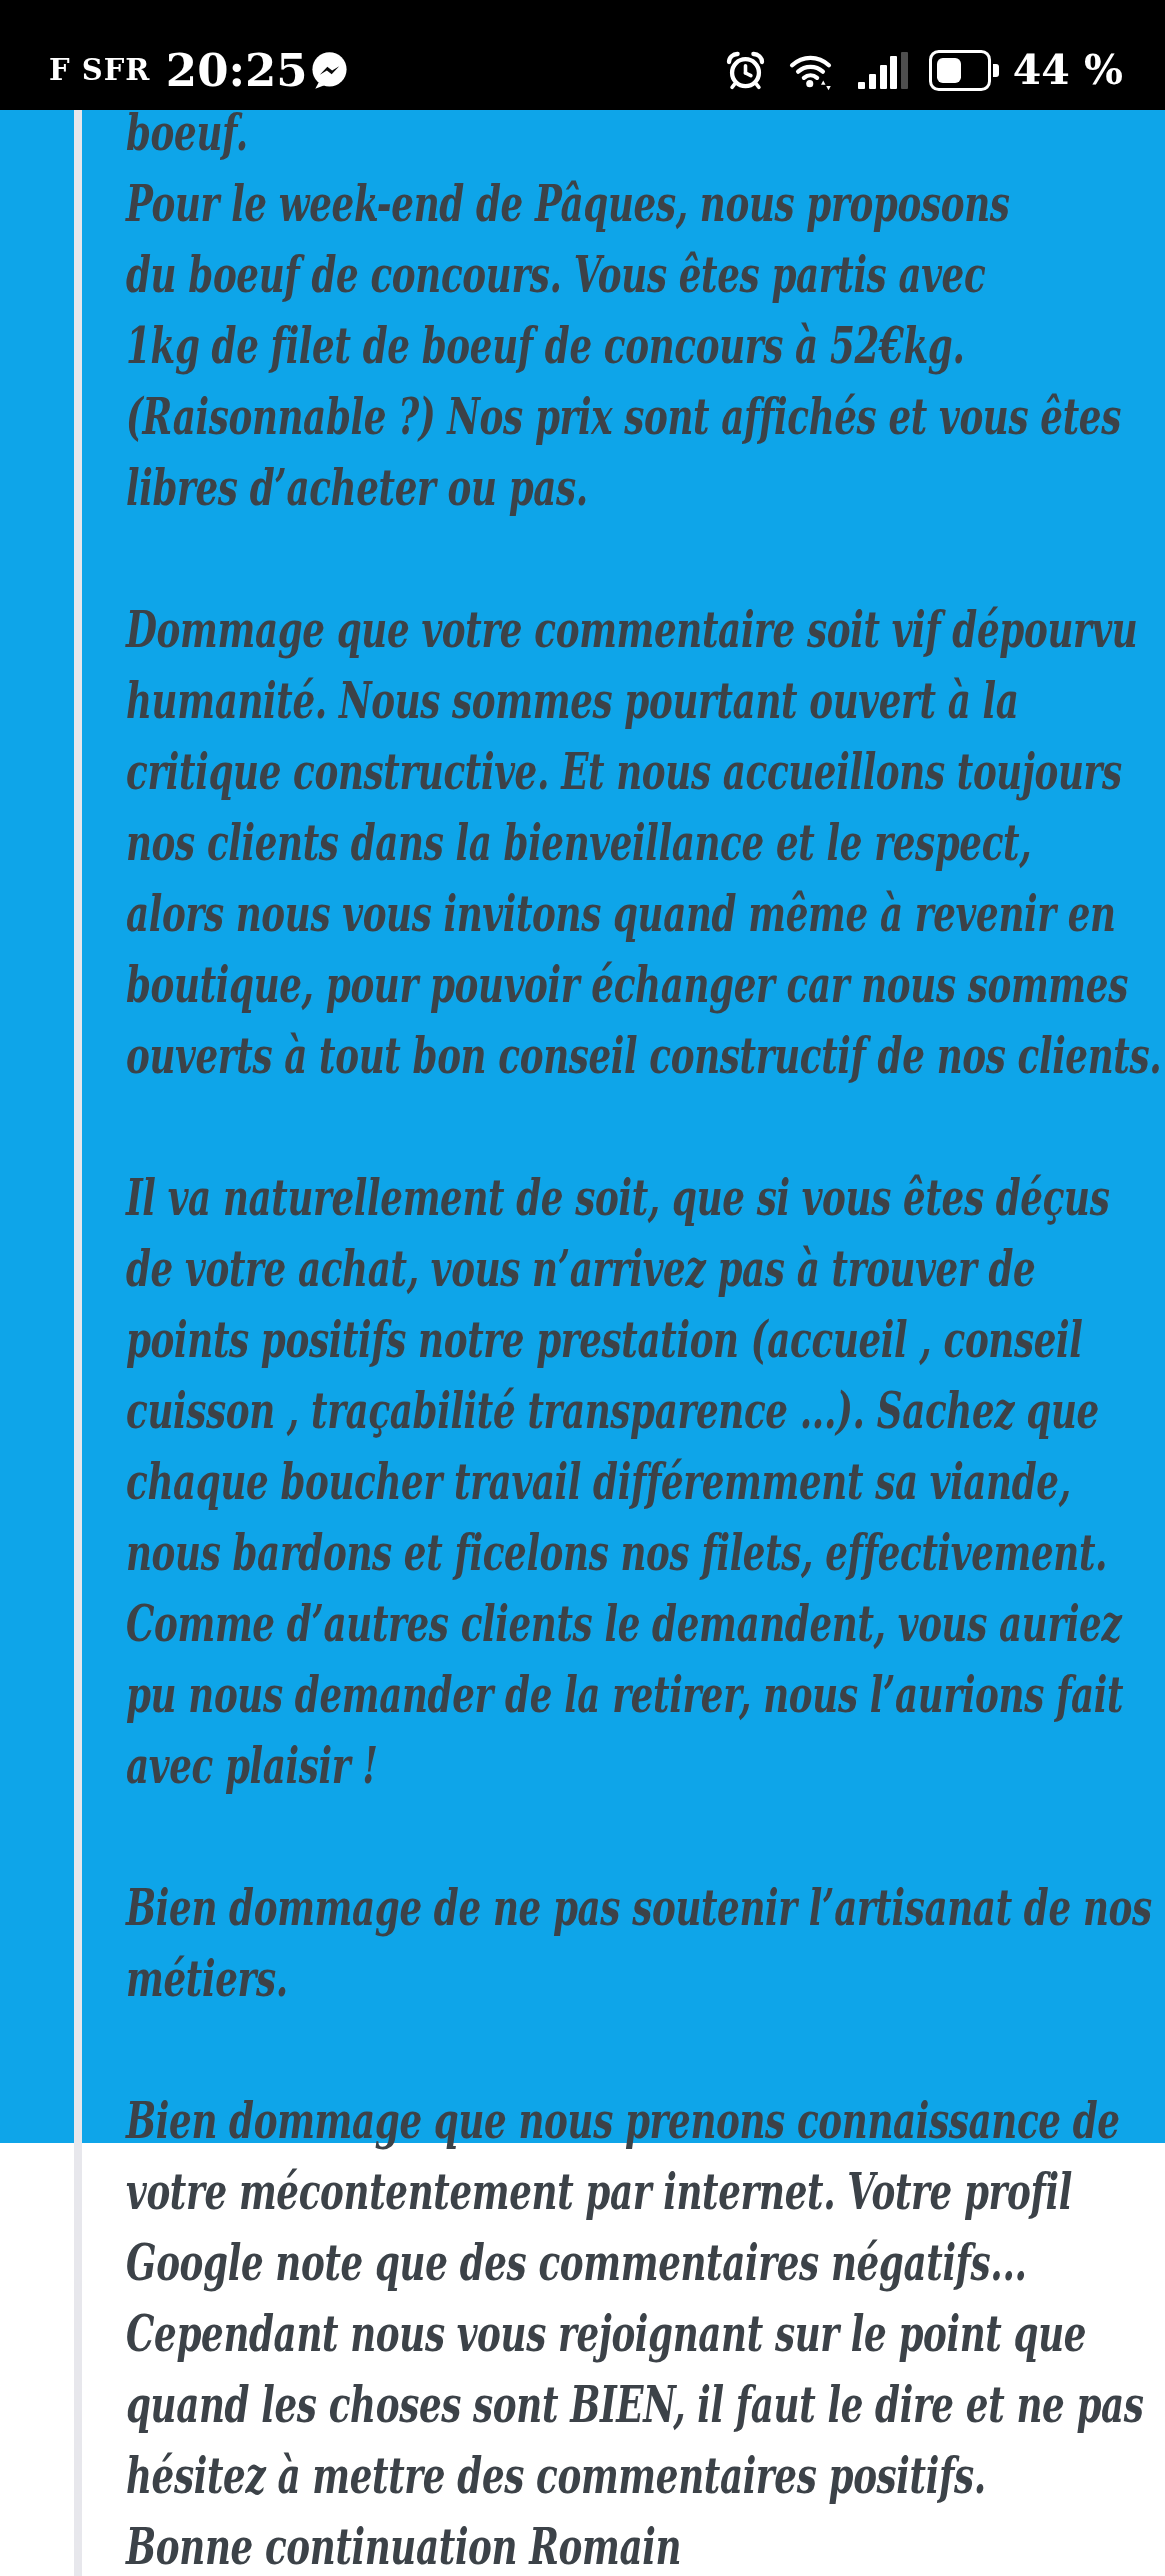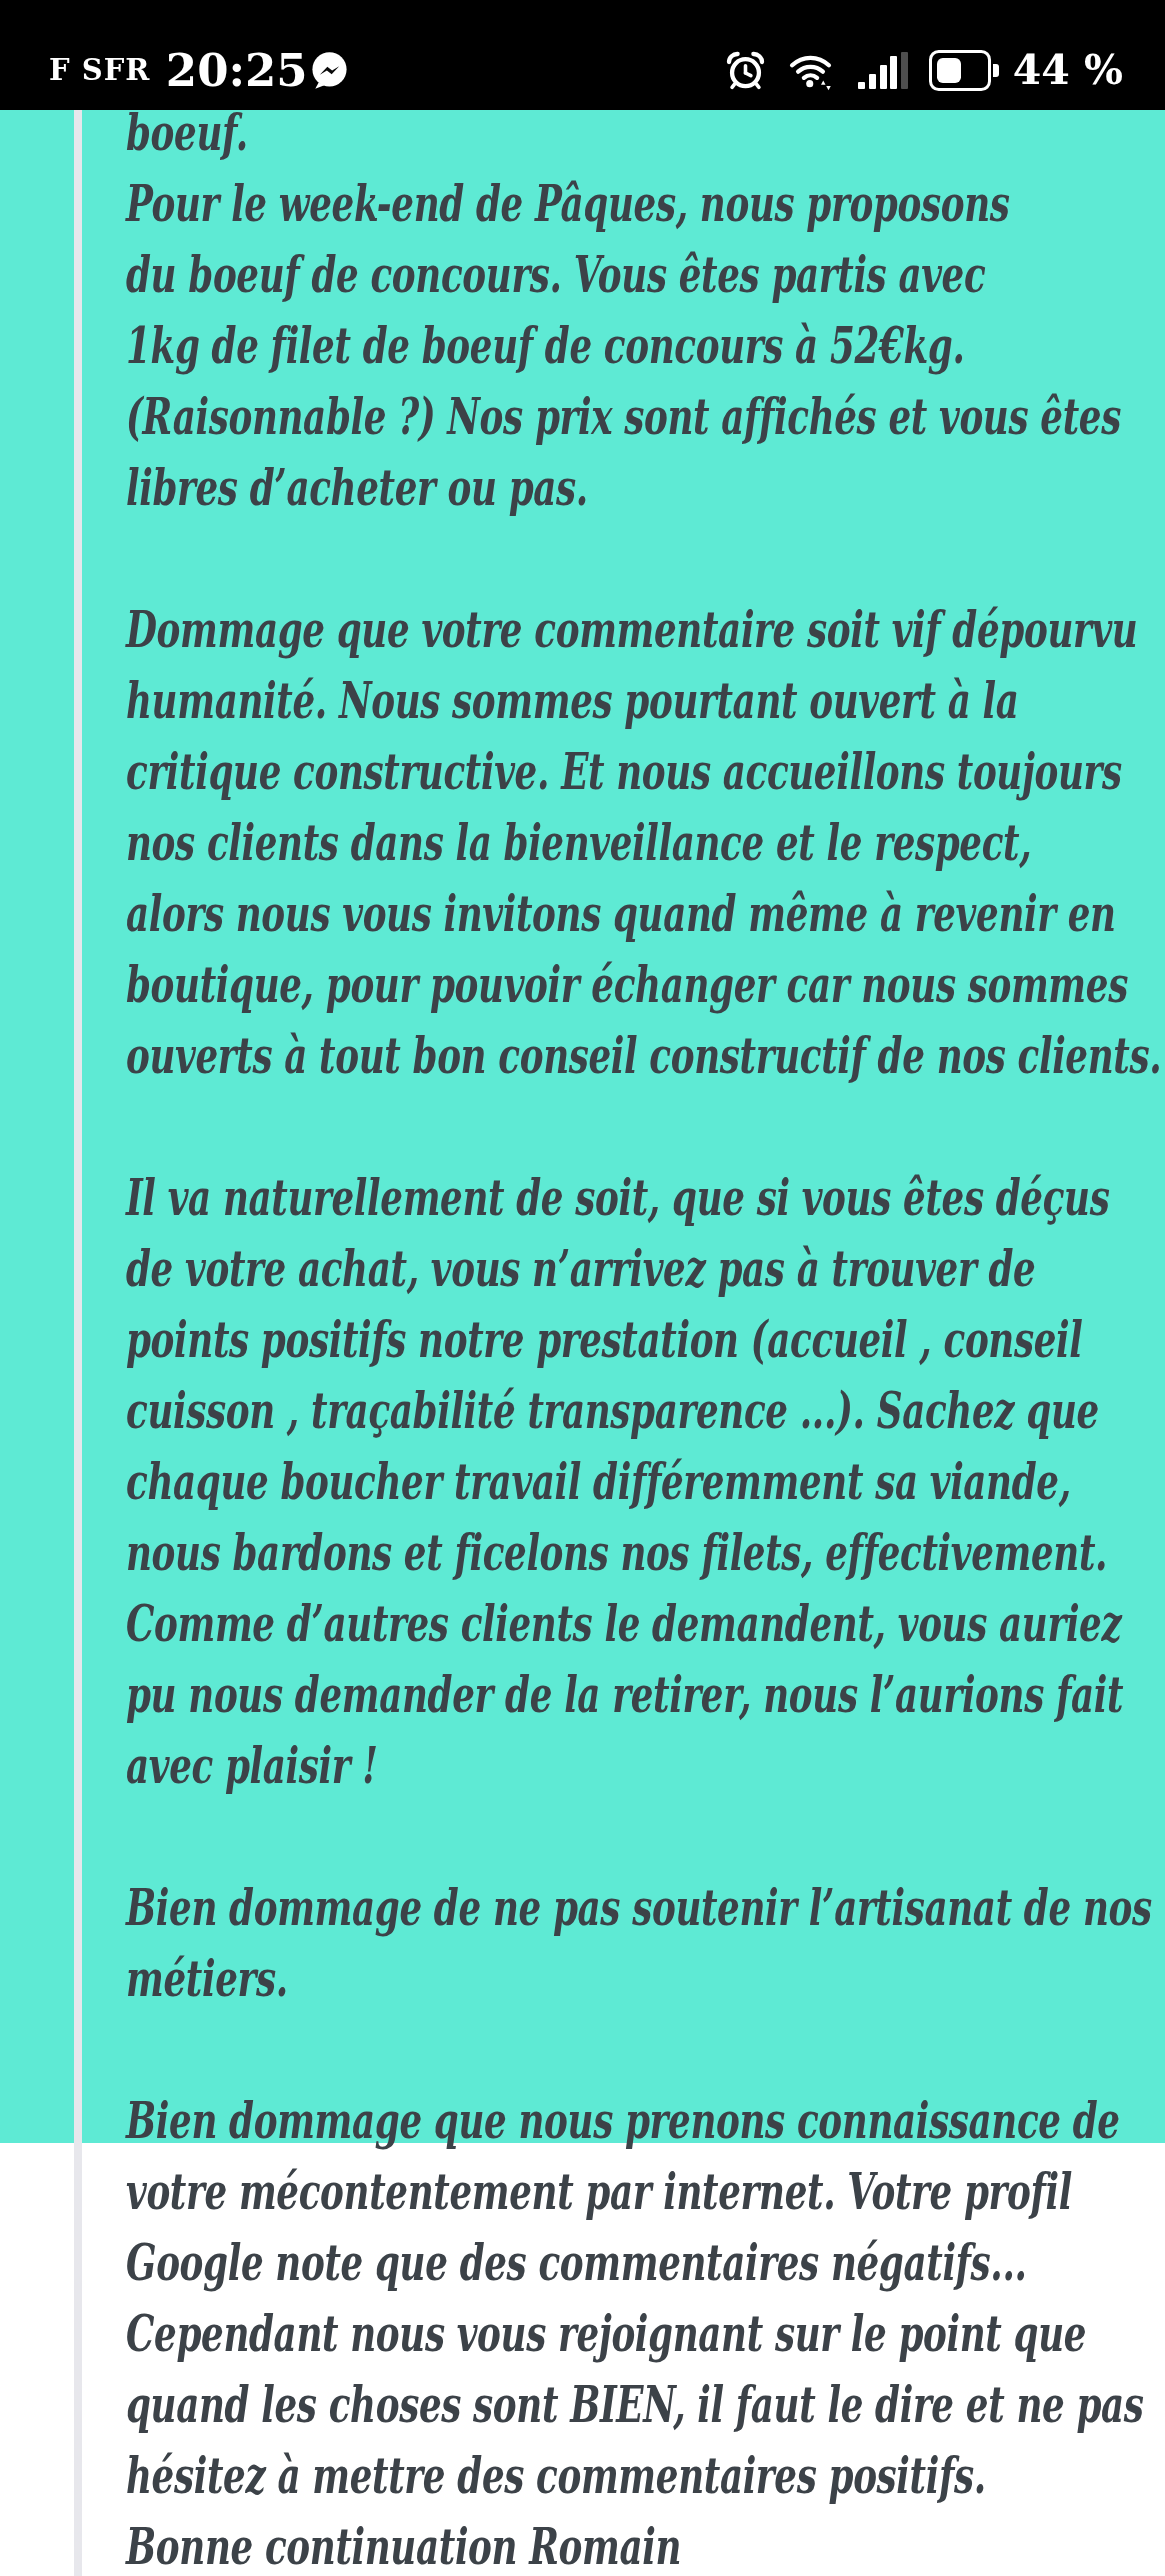--- a/index.html
+++ b/index.html
@@ -8,21 +8,21 @@
     background: #ffffff;
     width: 1166px;
     height: 2576px;
     overflow: hidden;
     font-family: "DejaVu Serif", "Liberation Serif", serif;
   }
   .page {
     position: relative;
     width: 1166px;
     height: 2143px;
-    background: #5eead4;
+    background: #0ea5e9;
   }
 
   
   .statusbar {
     position: absolute;
     top: 0; left: 0;
     width: 1166px;
     height: 110px;
     background: #000000;
     z-index: 10;

